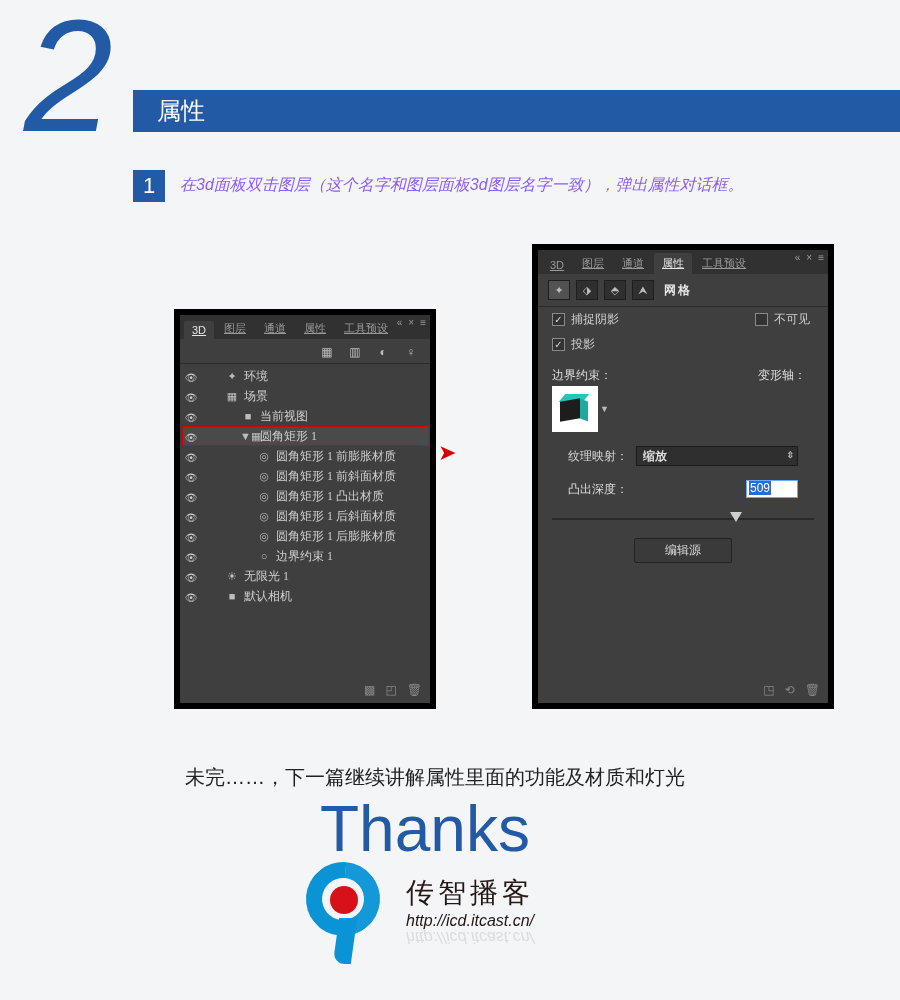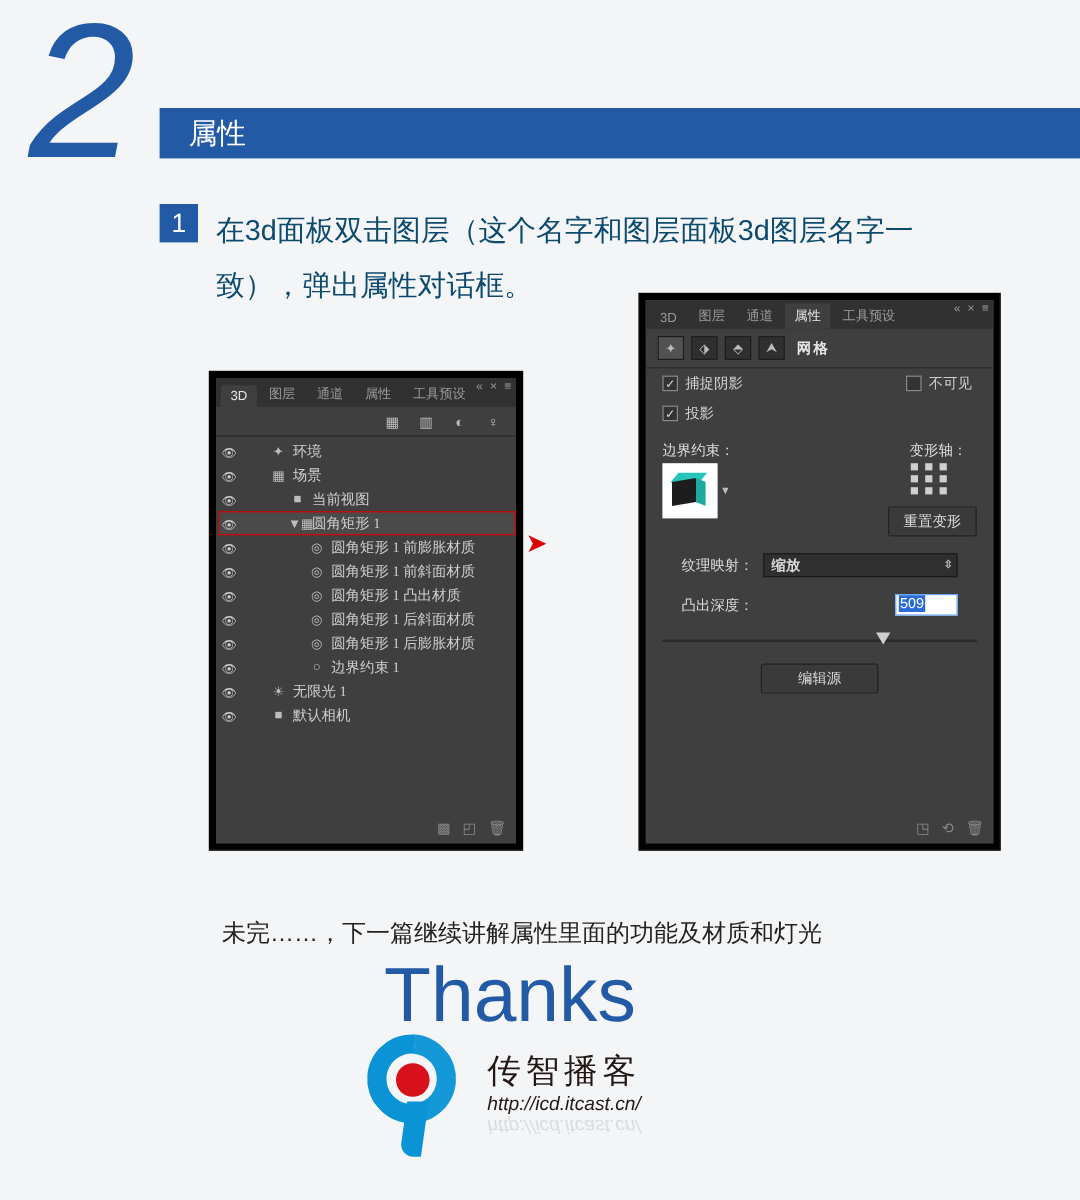--- a/index.html
+++ b/index.html
@@ -1,26 +1,26 @@
 <!DOCTYPE html>
 <html><head>
 <meta charset="utf-8">
 <style>
   * { box-sizing: border-box; margin: 0; padding: 0; }
   body { width: 900px; height: 1000px; background: #f4f5f6; font-family: "Microsoft YaHei", sans-serif; overflow: hidden; position: relative; }
   
   .big-num { position: absolute; left: 24px; top: -4px; font-size: 160px; font-style: italic; font-weight: 400; color: #235aa6; line-height: 1; }
   .title-bar { position: absolute; left: 133px; top: 90px; right: 0; height: 42px; background: #235aa6; color: #fff; font-size: 24px; padding-left: 24px; display:flex; align-items:center; }
   .num-box { position:absolute; left:133px; top:170px; width:32px; height:32px; background:#235aa6; color:#fff; font-size:22px; display:flex; align-items:center; justify-content:center; }
-  .intro-text { position:absolute; left:180px; top:170px; font-size:24px; color:#0c4a6e; line-height:1.9; width:600px; }
+  .intro-text { position:absolute; left:180px; top:170px; font-size:16px; color:#8b5cf6; line-height:1.9; width:600px;font-style:italic; }
 
   
   .ps-panel { position:absolute; background:#403f3f; color:#cfcfcf; font-size:12px; border:5px solid #000; box-shadow:0 0 0 1px #000; }
   .tabs { display:flex; background:#313131; height:24px; align-items:flex-end; gap:2px; padding-left:4px; position:relative; }
-  .tab { padding:3px 8px 3px; color:#9a9a9a; font-size:11px; }
+  .tab { padding:3px 8px 3px; color:#9a9a9a; font-size:11px;text-decoration:underline; }
   .tab.active { background:#403f3f; color:#e6e6e6; border-top-left-radius:2px; border-top-right-radius:2px; }
   .tabs .win-btns { position:absolute; right:4px; top:2px; display:flex; gap:6px; color:#9a9a9a; font-size:10px; }
   .hr { height:1px; background:#2b2b2b; }
 
   
   #p-left { left:175px; top:310px; width:260px; height:398px; }
   .filter-row { display:flex; justify-content:flex-end; gap:14px; padding:6px 12px 4px; color:#bdbdbd; }
   .filter-row span { width:14px; height:14px; display:inline-flex; align-items:center; justify-content:center; font-size:12px; }
   .tree { padding:2px 0 2px 2px; }
   .row { display:flex; align-items:center; height:20px; gap:4px; position:relative; }
@@ -232,34 +232,20 @@
       <div style="display:flex; align-items:center; gap:2px;">
         <div class="swatch">
           <div class="cube3d">
               <div class="f3"></div>
               <div class="f1"></div>
               <div class="f2"></div>
             </div>
         </div>
         <span style="color:#bcbcbc;font-size:9px;">▼</span>
       </div>
-      <div style="display:flex; flex-direction:column; align-items:center; gap:10px;">
-        <div class="dots">
-            <i></i>
-            <i></i>
-            <i></i>
-            <i></i>
-            <i></i>
-            <i></i>
-            <i></i>
-            <i></i>
-            <i></i>
-          </div>
-        <button class="ps-btn">重置变形</button>
-      </div>
     </div>
     <div class="field-row">
       <span class="lbl-s">纹理映射：</span>
       <div class="select"><span>缩放</span><span class="dd">⇳</span></div>
     </div>
     <div class="field-row" style="justify-content:space-between;">
       <span class="lbl-s">凸出深度：</span>
       <div class="num-input"><span class="selbg">509</span></div>
     </div>
     <div class="slider">

